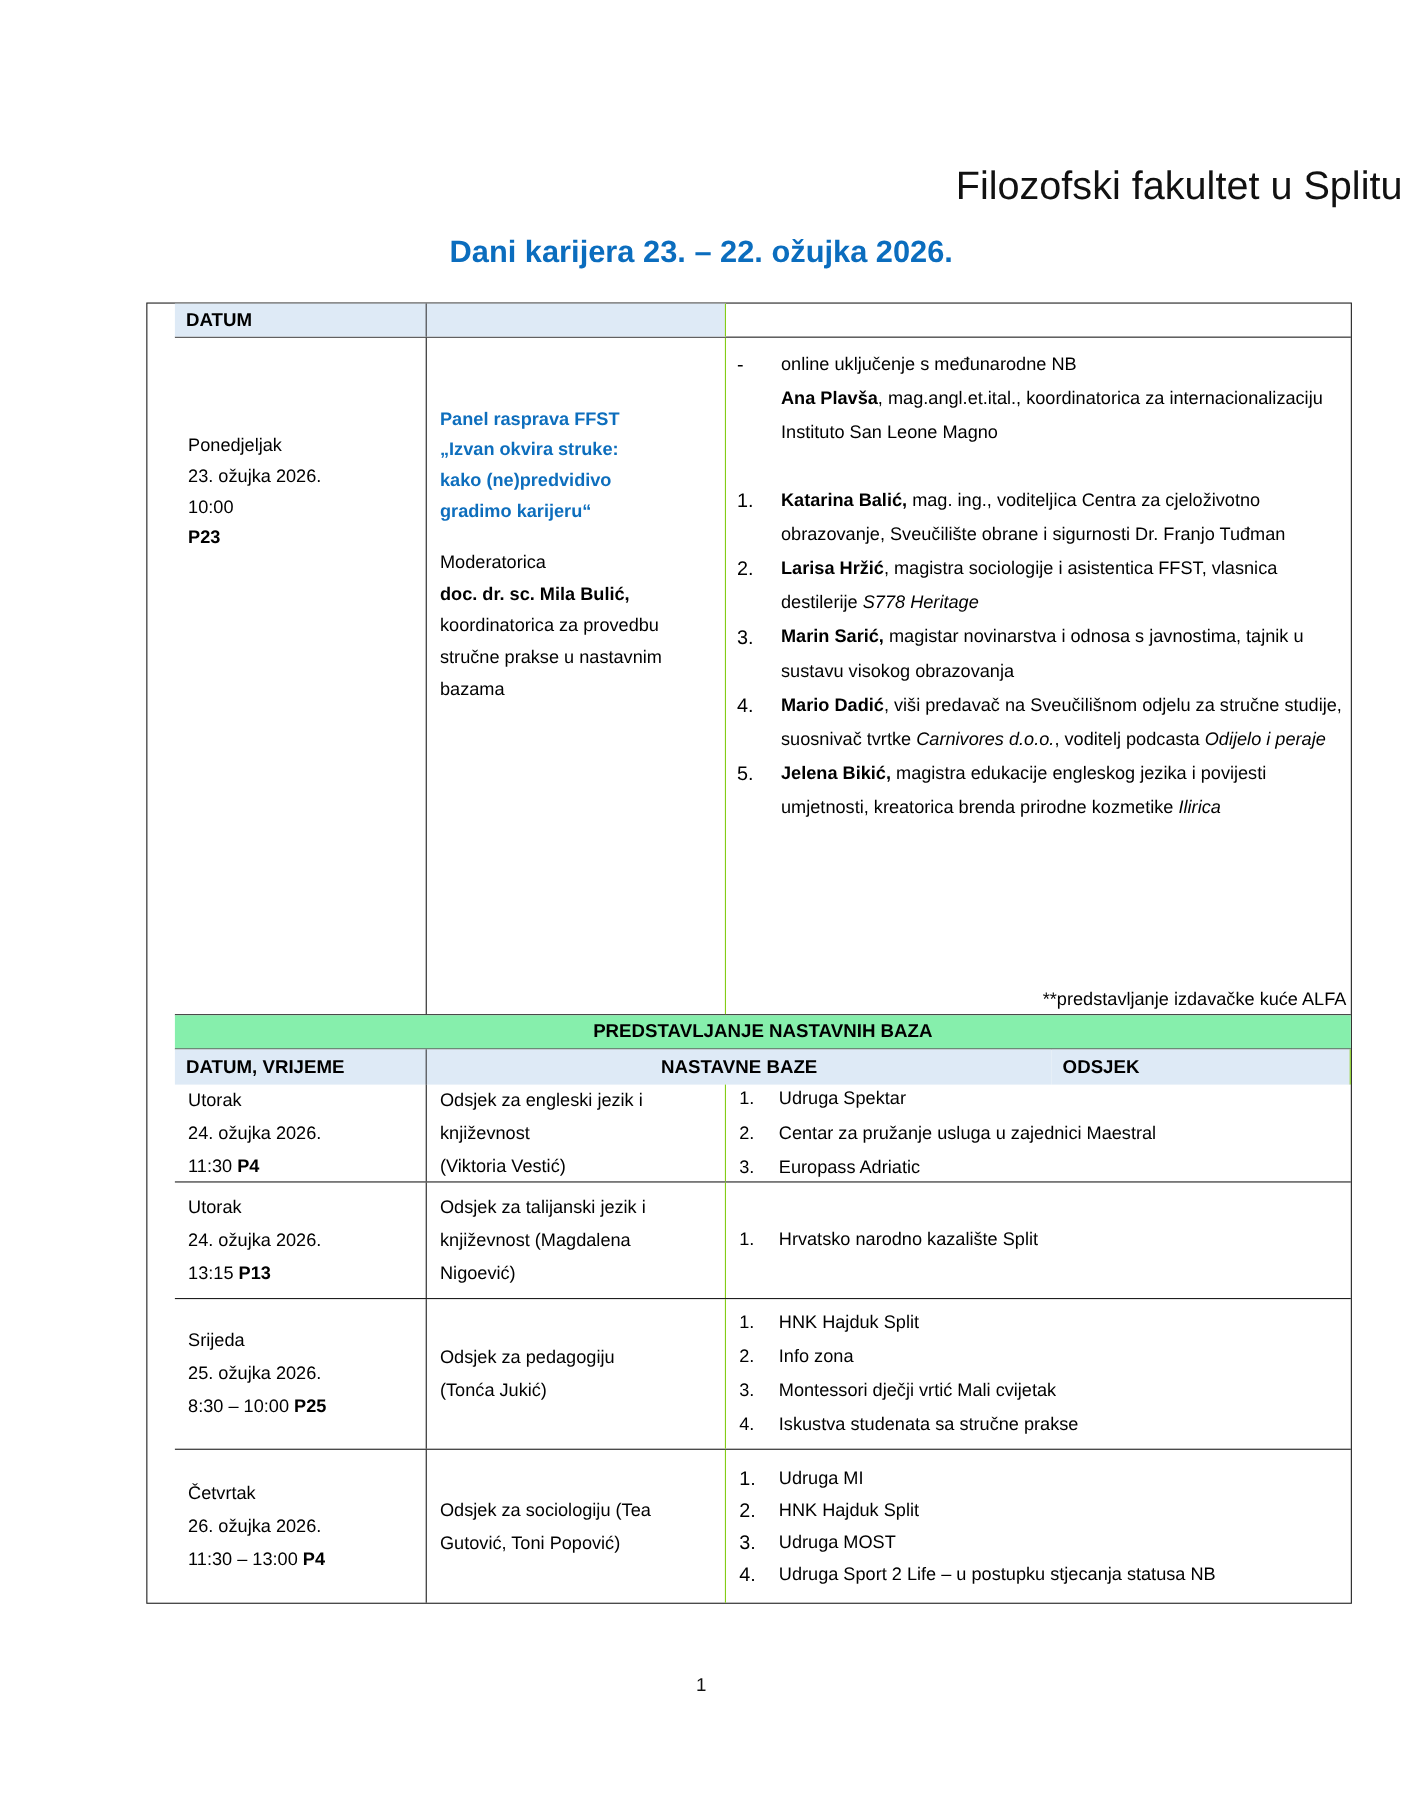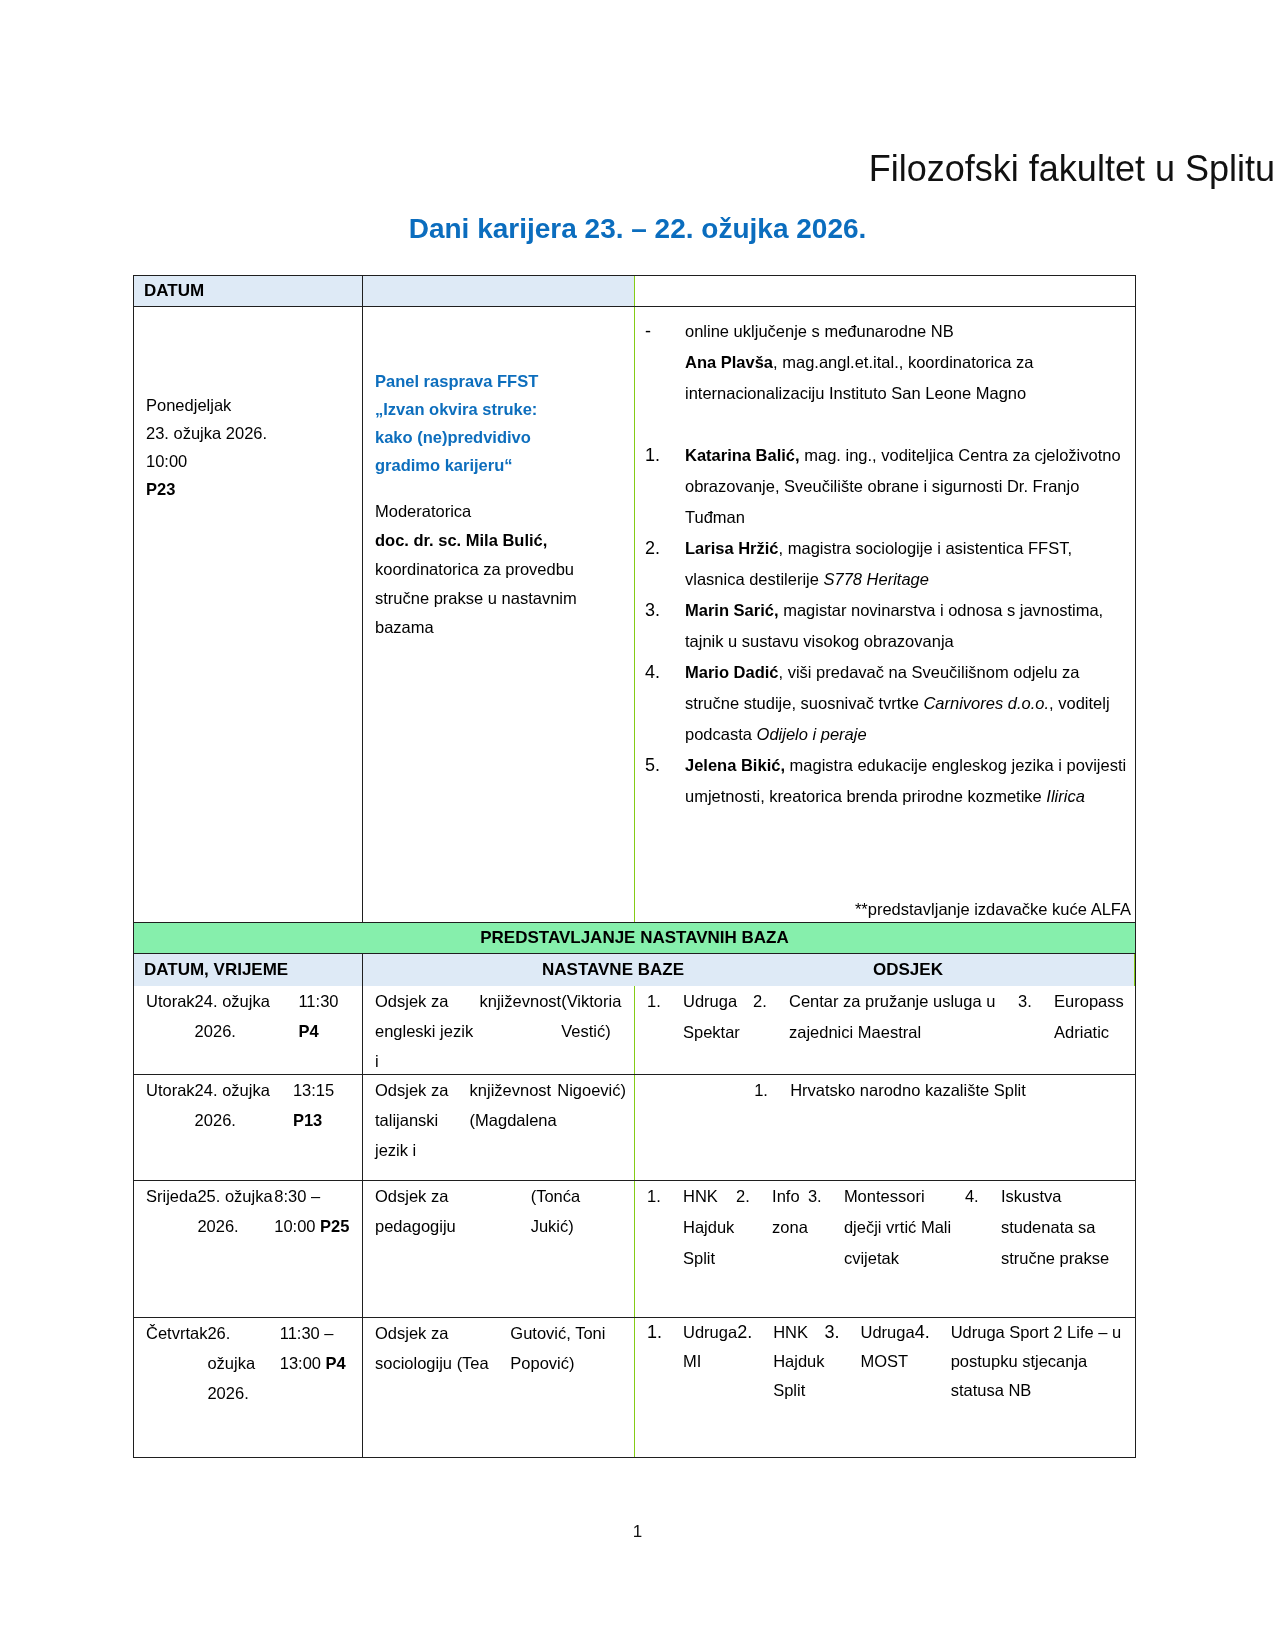--- a/index.html
+++ b/index.html
@@ -13,24 +13,25 @@
   }
   .title{
     position:absolute;top:148px;left:0;width:100%;
     text-align:right;font-size:36px;font-weight:400;color:#111;
   }
   .subtitle{
     position:absolute;top:213px;left:0;width:100%;
     text-align:center;font-size:28px;font-weight:700;color:#0b6dbe;
   }
   .doc-table{
-    position:absolute;left:133px;top:275px;width:1003px;
+    position:absolute;left:133px;top:275px;width:1096px;
     border:1px solid #1f1f1f;
     box-sizing:border-box;
     font-size:16.5px;
+    padding-left:25px;
   }
   .row{display:flex;border-top:1px solid #1f1f1f;}
   .row:first-child{border-top:none;}
   .cell{box-sizing:border-box;}
   .c1{width:229px;border-right:1px solid #1f1f1f;flex:none;}
   .c2{width:272px;border-right:1px solid #84cc16;flex:none;}
   .c3{flex:1;}
   .hcell{
     background:#deeaf6;font-weight:700;font-size:17px;
     display:flex;align-items:center;padding-left:10px;
@@ -50,21 +51,21 @@
   .marker{flex:none;width:40px;font-size:18px;}
   .ptext{flex:1;padding-right:2px;}
   .b{font-weight:700;}
   .i{font-style:italic;}
   .footnote{margin-top:auto;line-height:24px;text-align:right;}
   .banner-row{height:30px;}
   .banner{
     width:100%;background:#86efac;font-weight:700;font-size:17px;
     display:flex;align-items:center;justify-content:center;
   }
-  .drow .cell{display:flex;justify-content:center;}
+  .drow .cell{display:flex;flex-direction:column;justify-content:center;}
   .drow .c1,.drow .c2{padding-left:12px;padding-right:8px;line-height:30px;}
   .drow .c3{padding-left:12px;padding-right:2px;line-height:31px;}
   #lower-rows .drow:nth-child(1){height:88px;}
   #lower-rows .drow:nth-child(2){height:105px;}
   #lower-rows .drow:nth-child(3){height:136px;}
   #lower-rows .drow:nth-child(4){height:139px;}
   #lower-rows .drow:nth-child(4) .c3{line-height:29px;}
   #lower-rows .drow:nth-child(4) .bmarker{font-size:18px;}
   .bitem{display:flex;}
   .bmarker{flex:none;width:36px;}

